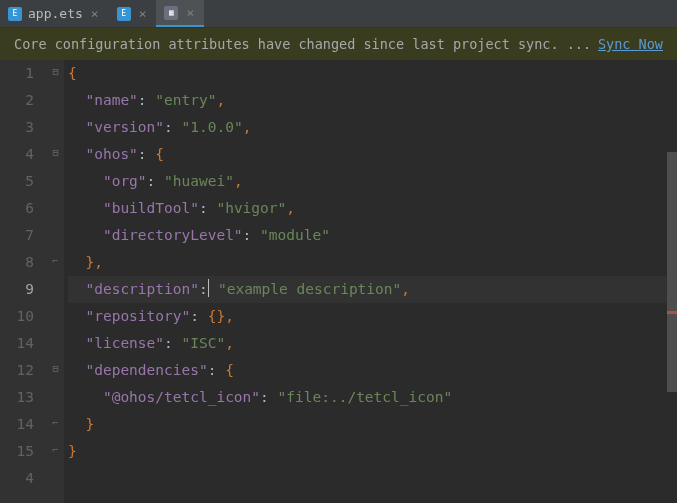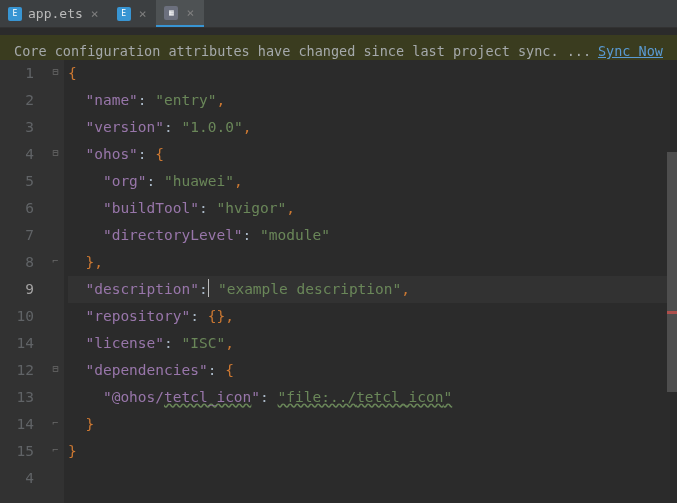--- a/index.html
+++ b/index.html
@@ -54,21 +54,20 @@
   
   .notice {
     height: 32px;
     background: #3a3c1f;
     display: flex;
     align-items: center;
     padding: 0 14px;
     justify-content: space-between;
     color: #a5a9ab;
     font-size: 13.5px;
-    margin-top: 7px;
   }
   .notice .link { color: #5a9bd4; cursor: pointer; text-decoration: underline; }
   
   .editor {
     position: absolute;
     top: 60px;
     bottom: 0;
     left: 0;
     right: 0;
     display: flex;
@@ -106,21 +105,21 @@
     position: relative;
     padding-left: 4px;
     background: #2b2b2b;
   }
   .line { height: 27px; white-space: pre; }
   .line.cur { background: #323232; }
   .p  { color: #a9b7c6; }
   .k  { color: #9876aa; } 
   .s  { color: #6a8759; } 
   .o  { color: #cc7832; } 
-  .und { text-decoration: underline; text-decoration-color: #6a8759; text-decoration-style: wavy; }
+  .und { text-decoration-color: #6a8759; text-decoration-style: wavy; }
   .caret {
     display: inline-block;
     width: 1.5px; height: 18px;
     background: #bbbbbb;
     vertical-align: -3px;
   }
   
   .insp {
     position: absolute;
     top: 64px;

